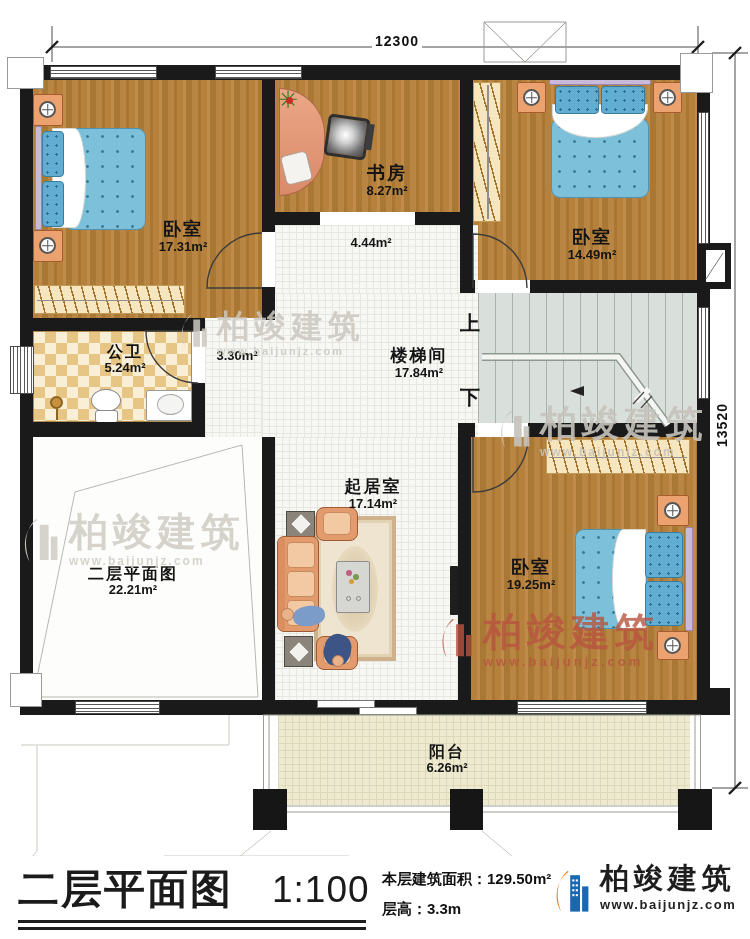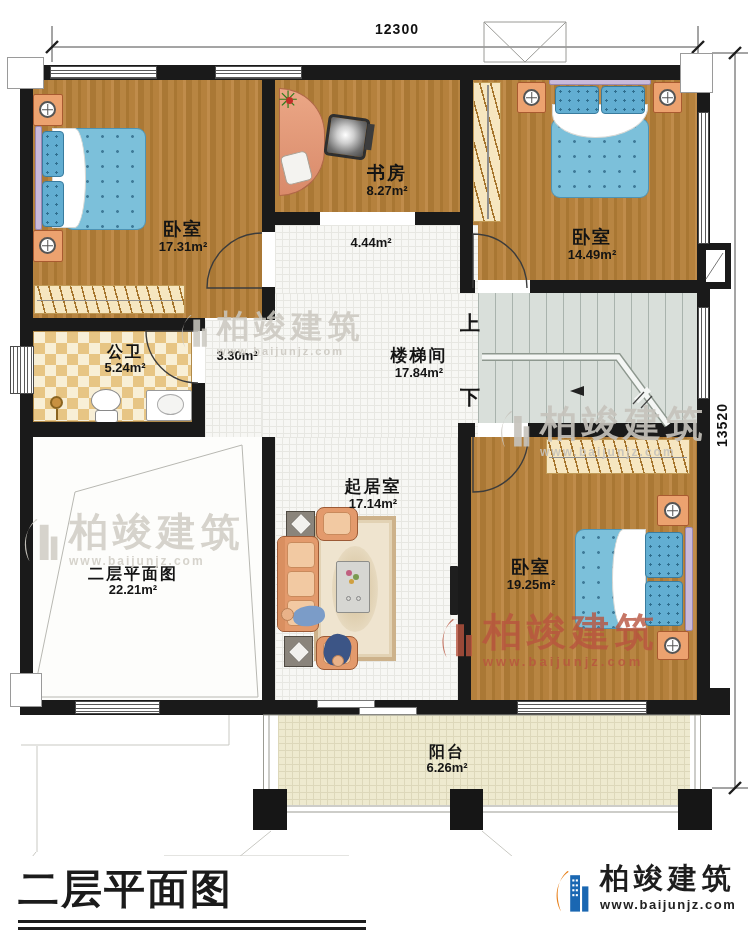--- a/index.html
+++ b/index.html
@@ -314,21 +314,21 @@
     <div class="ar">19.25m²</div>
   </div>
   <div class="rlabel" style="left:447px;top:760px">
     <div class="nm" style="font-size:16px">阳台</div>
     <div class="ar">6.26m²</div>
   </div>
 
   <div class="updown" style="left:460px;top:310px">上</div>
   <div class="updown" style="left:460px;top:384px">下</div>
 
-  <div class="dimlab" style="left:397px;top:29px">12300</div>
+  <div class="dimlab" style="left:397px;top:41px">12300</div>
   <div class="dimlab vert" style="left:722px;top:425px">13520</div>
 
   <div class="wm" style="left:178px;top:310px;color:#cbc8c0;opacity:.85">
     <svg viewBox="0 0 60 72" width="34" height="44">
         <path fill="currentColor" d="M22 6 C8 18 4 40 13 64 C2 46 5 20 24 7 Z M27 14 h12 v48 h-12 Z M42 30 h9 v32 h-9 Z"></path>
       </svg>
     <div class="col">
       <div class="b" style="font-size:32px">柏竣建筑</div>
       <div class="u" style="font-size:11px">www.baijunjz.com</div>
     </div>
@@ -357,20 +357,25 @@
       </svg>
     <div class="col">
       <div class="b" style="font-size:39px">柏竣建筑</div>
       <div class="u" style="font-size:13px;letter-spacing:3px">www.baijunjz.com</div>
     </div>
   </div>
 
   <div class="titlebar">
     <div class="tb-title">二层平面图</div>
     <div class="tb-underline"></div>
+    <div class="tb-scale">1:100</div>
+    <div class="tb-info">
+      <div class="l1">本层建筑面积：129.50m²</div>
+      <div class="l2">层高：3.3m</div>
+    </div>
     <div class="tb-brand">
       <svg viewBox="0 0 60 72" width="42" height="56">
         <path d="M22 6 C8 18 4 40 13 64 C2 46 5 20 24 7 Z" fill="#e8821e"></path>
         <rect x="26" y="12" width="14" height="52" fill="#1a67b2"></rect>
         <rect x="43" y="28" width="9" height="36" fill="#1a67b2"></rect>
         <g fill="#fff">
           <rect x="29" y="18" width="3" height="3"></rect>
             <rect x="34" y="18" width="3" height="3"></rect>
           <rect x="29" y="25" width="3" height="3"></rect>
             <rect x="34" y="25" width="3" height="3"></rect>

